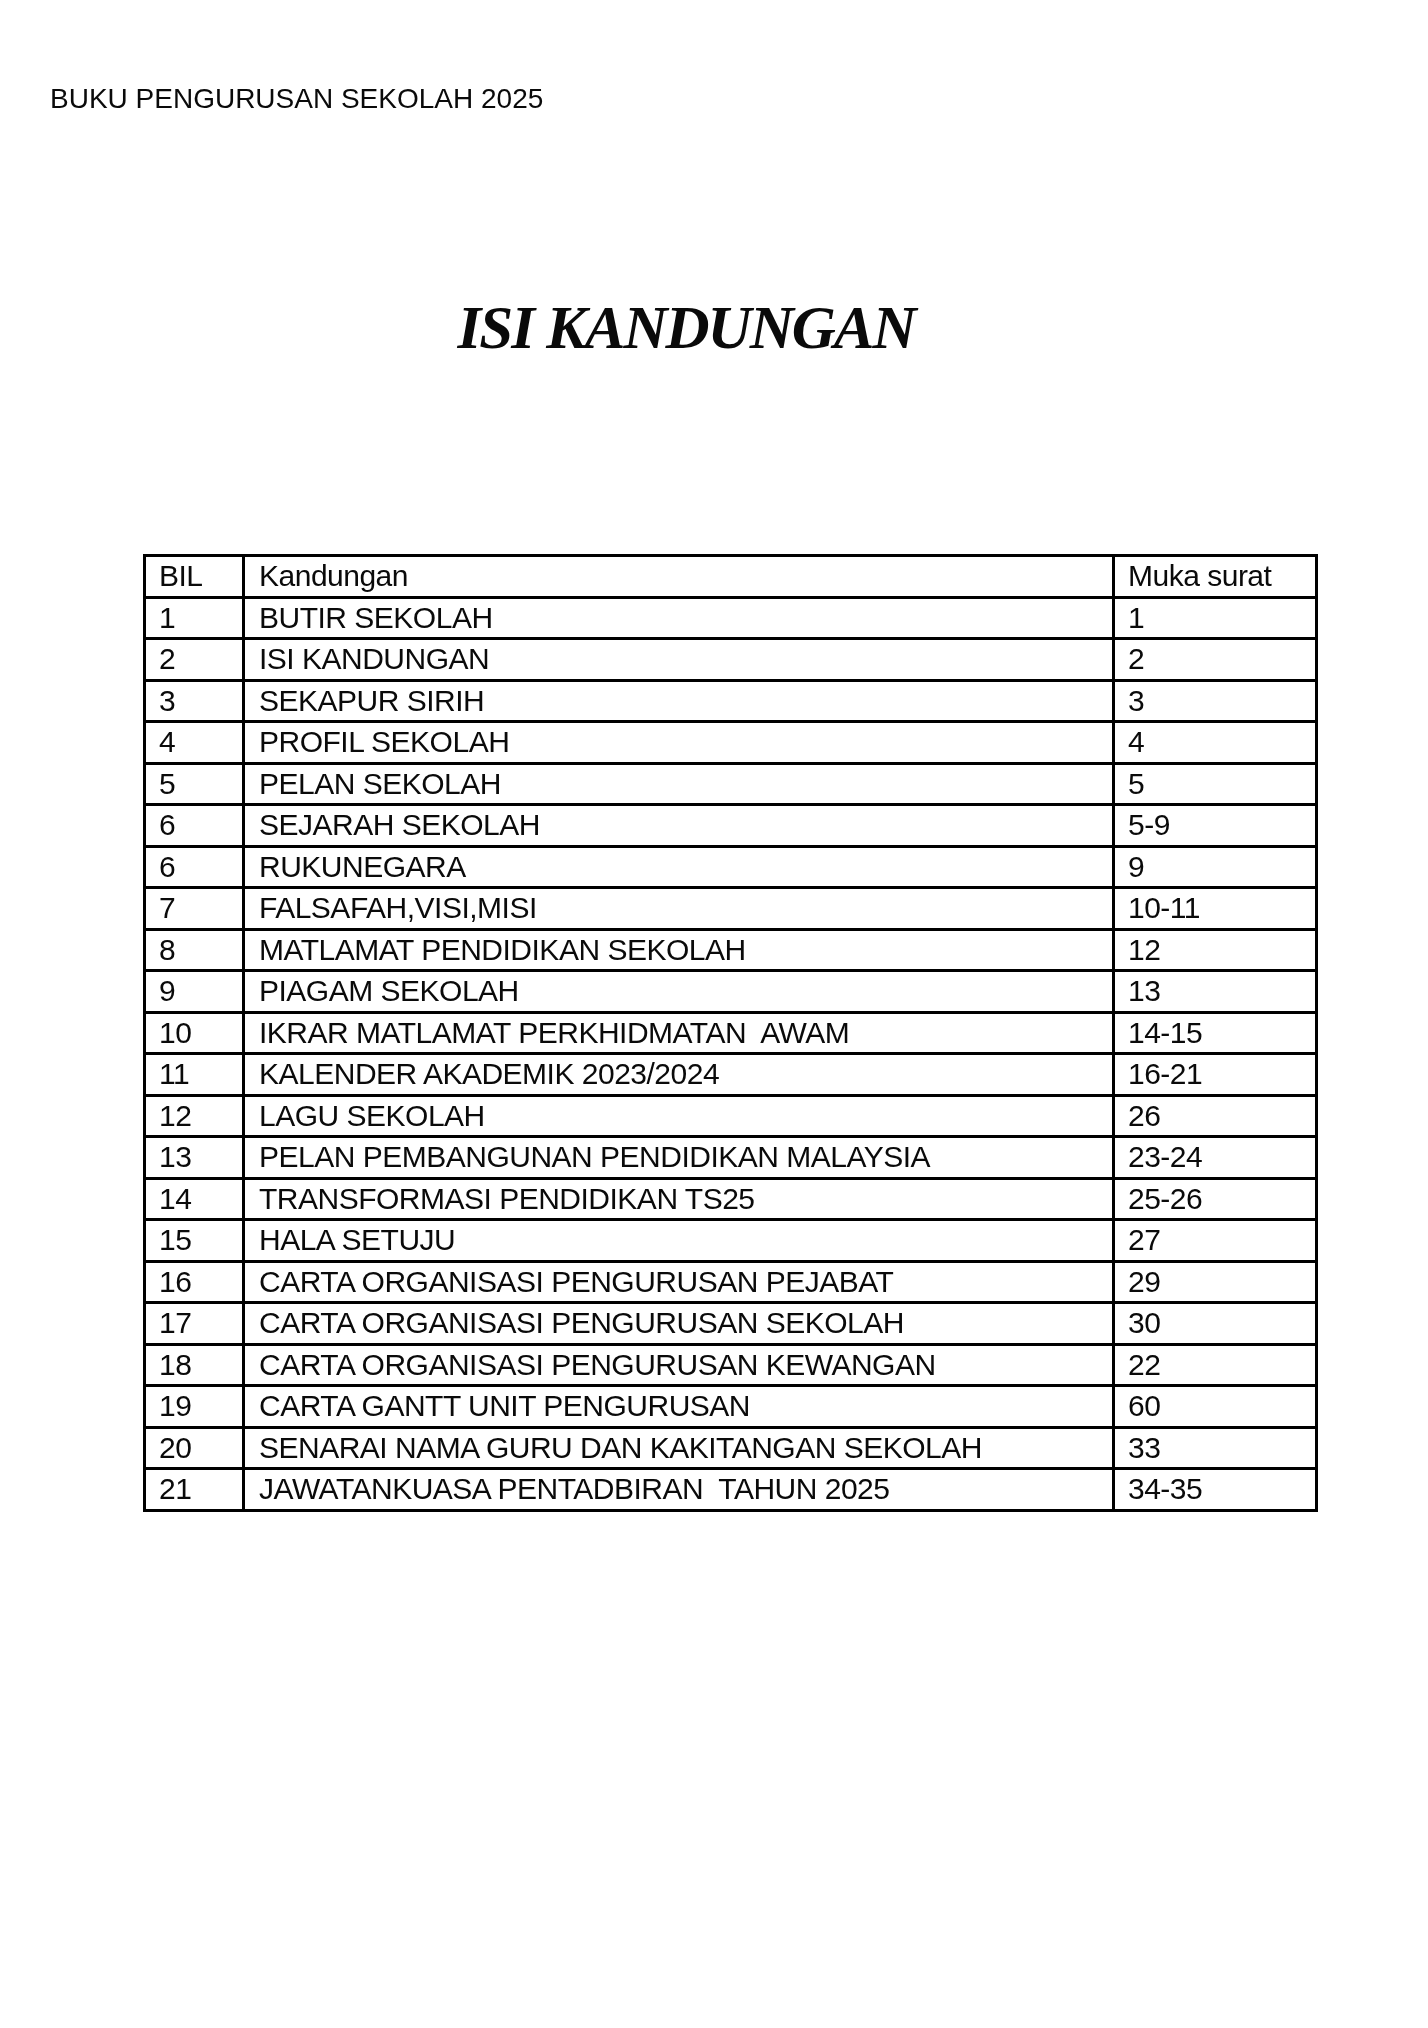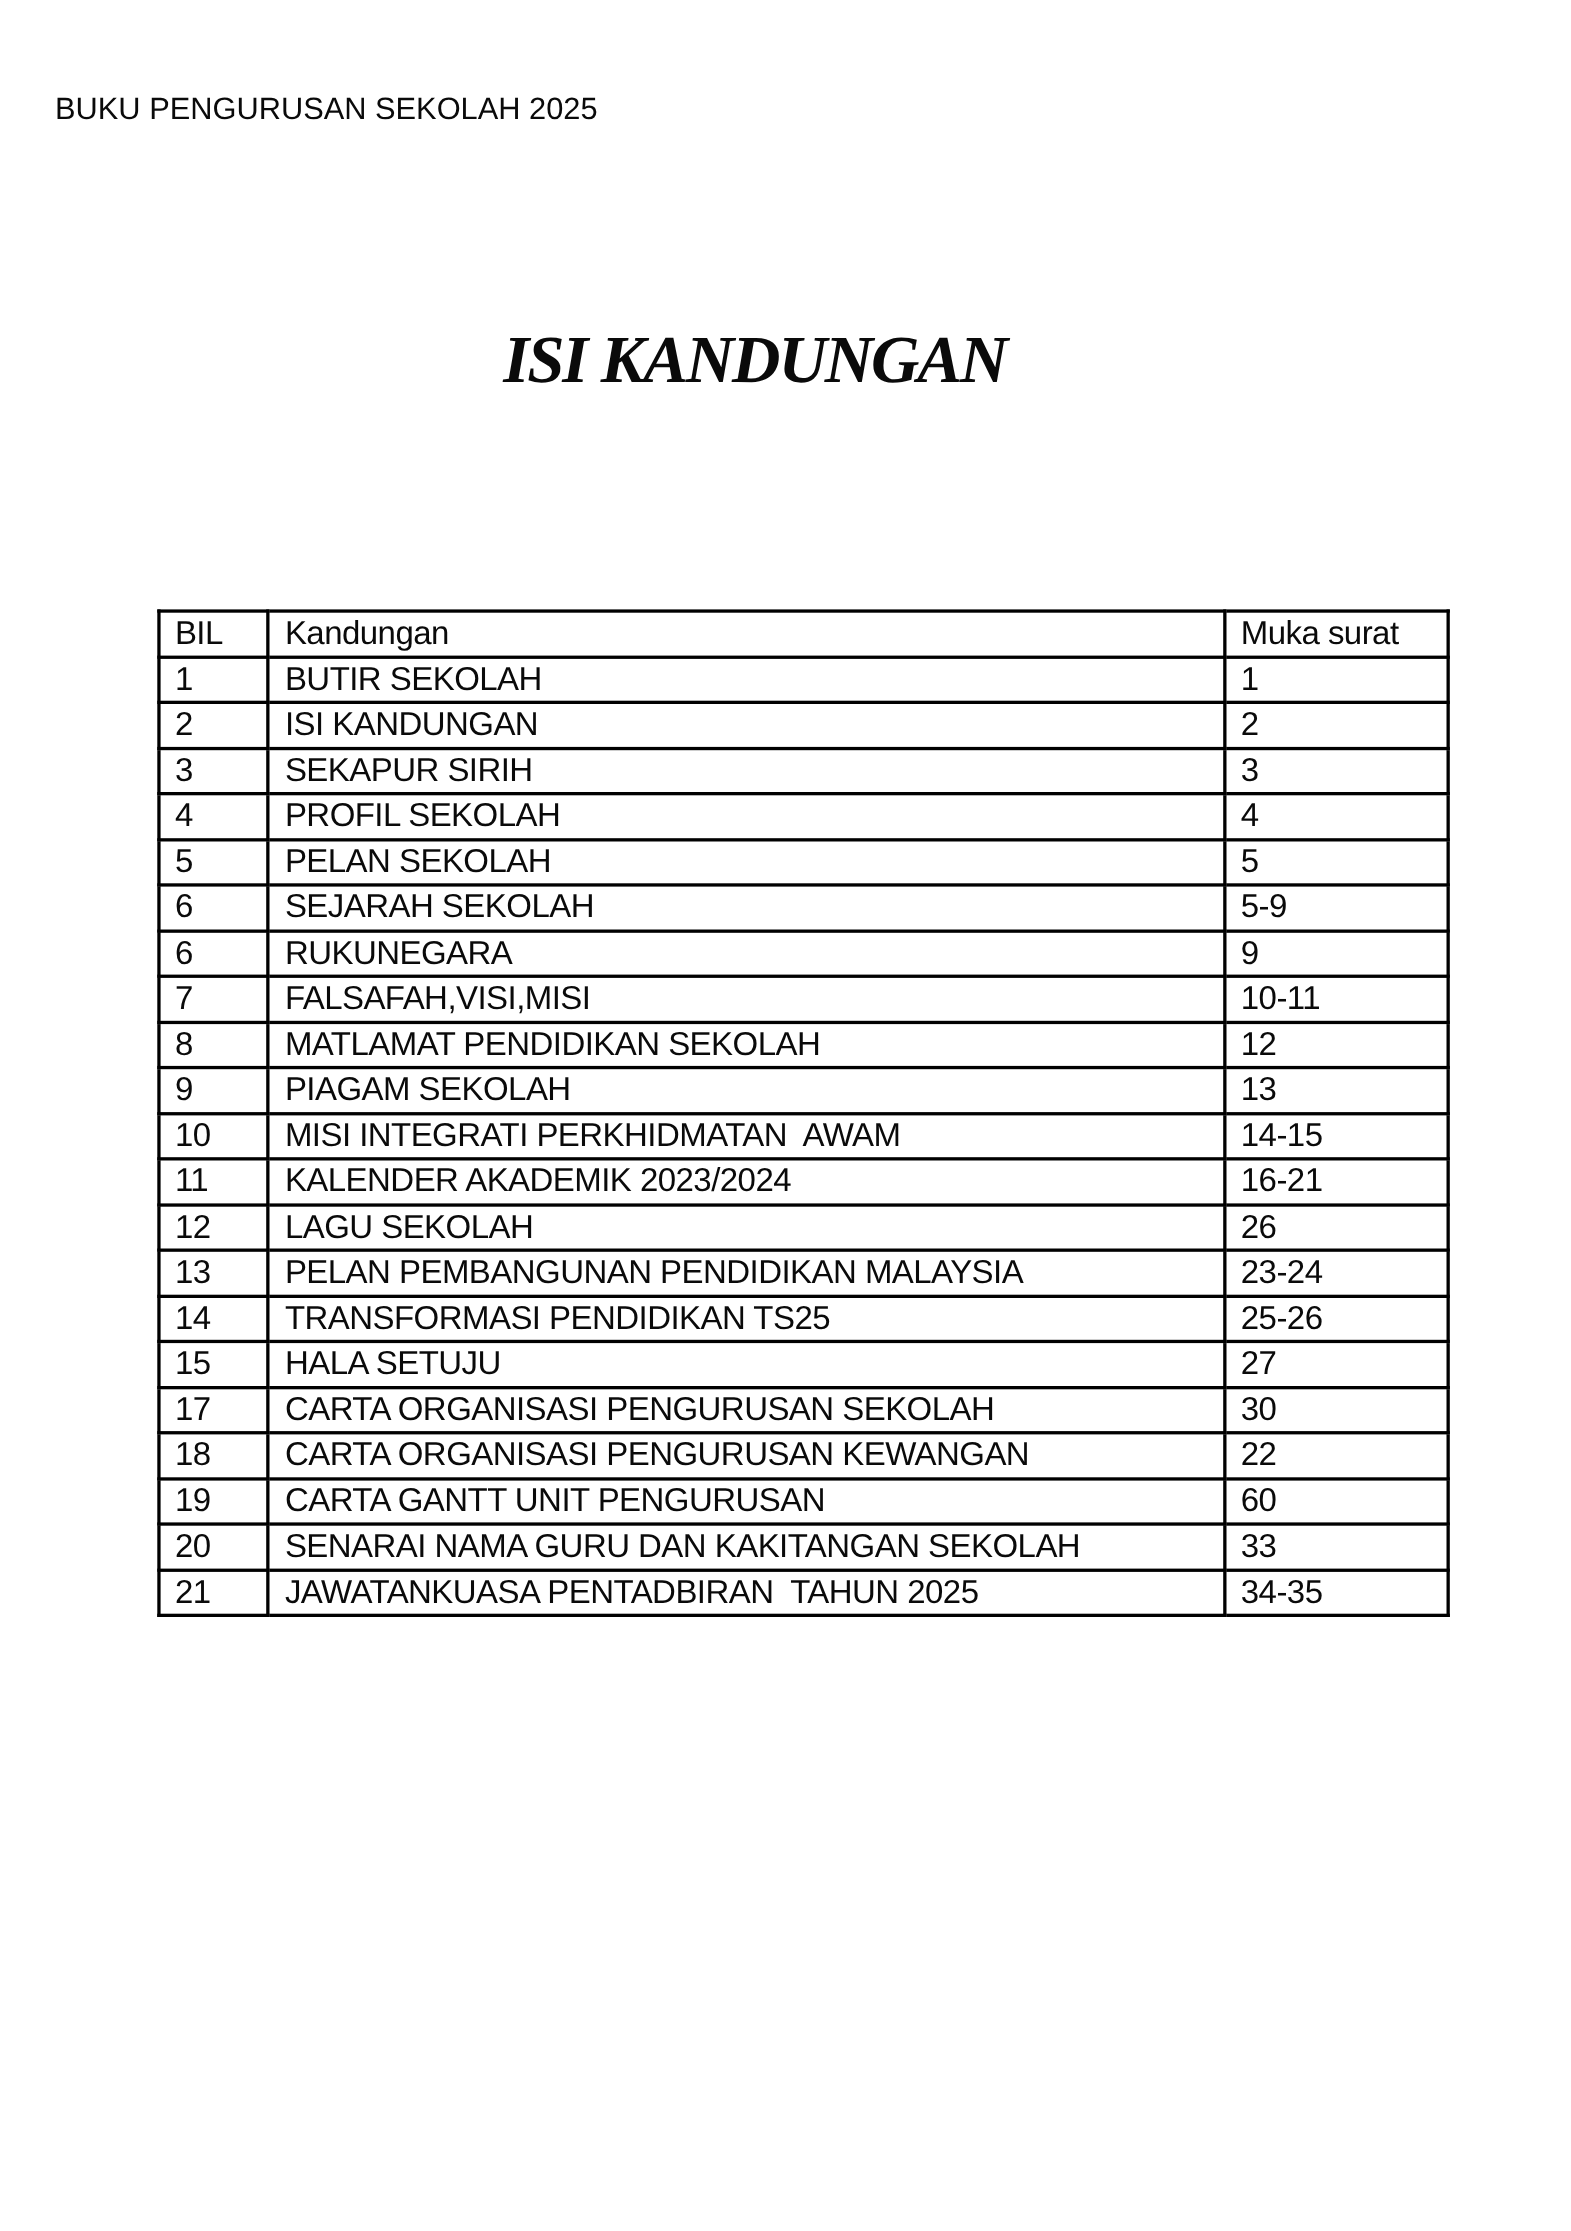--- a/index.html
+++ b/index.html
@@ -143,21 +143,21 @@
           <td class="kan">MATLAMAT PENDIDIKAN SEKOLAH</td>
           <td class="muka">12</td>
         </tr>
         <tr>
           <td class="bil">9</td>
           <td class="kan">PIAGAM SEKOLAH</td>
           <td class="muka">13</td>
         </tr>
         <tr>
           <td class="bil">10</td>
-          <td class="kan">MISI INTEGRATI PERKHIDMATAN  AWAM</td>
+          <td class="kan">IKRAR MATLAMAT PERKHIDMATAN  AWAM</td>
           <td class="muka">14-15</td>
         </tr>
         <tr>
           <td class="bil">11</td>
           <td class="kan">KALENDER AKADEMIK 2023/2024</td>
           <td class="muka">16-21</td>
         </tr>
         <tr>
           <td class="bil">12</td>
           <td class="kan">LAGU SEKOLAH</td>
@@ -172,20 +172,25 @@
           <td class="bil">14</td>
           <td class="kan">TRANSFORMASI PENDIDIKAN TS25</td>
           <td class="muka">25-26</td>
         </tr>
         <tr>
           <td class="bil">15</td>
           <td class="kan">HALA SETUJU</td>
           <td class="muka">27</td>
         </tr>
         <tr>
+          <td class="bil">16</td>
+          <td class="kan">CARTA ORGANISASI PENGURUSAN PEJABAT</td>
+          <td class="muka">29</td>
+        </tr>
+        <tr>
           <td class="bil">17</td>
           <td class="kan">CARTA ORGANISASI PENGURUSAN SEKOLAH</td>
           <td class="muka">30</td>
         </tr>
         <tr>
           <td class="bil">18</td>
           <td class="kan">CARTA ORGANISASI PENGURUSAN KEWANGAN</td>
           <td class="muka">22</td>
         </tr>
         <tr>

